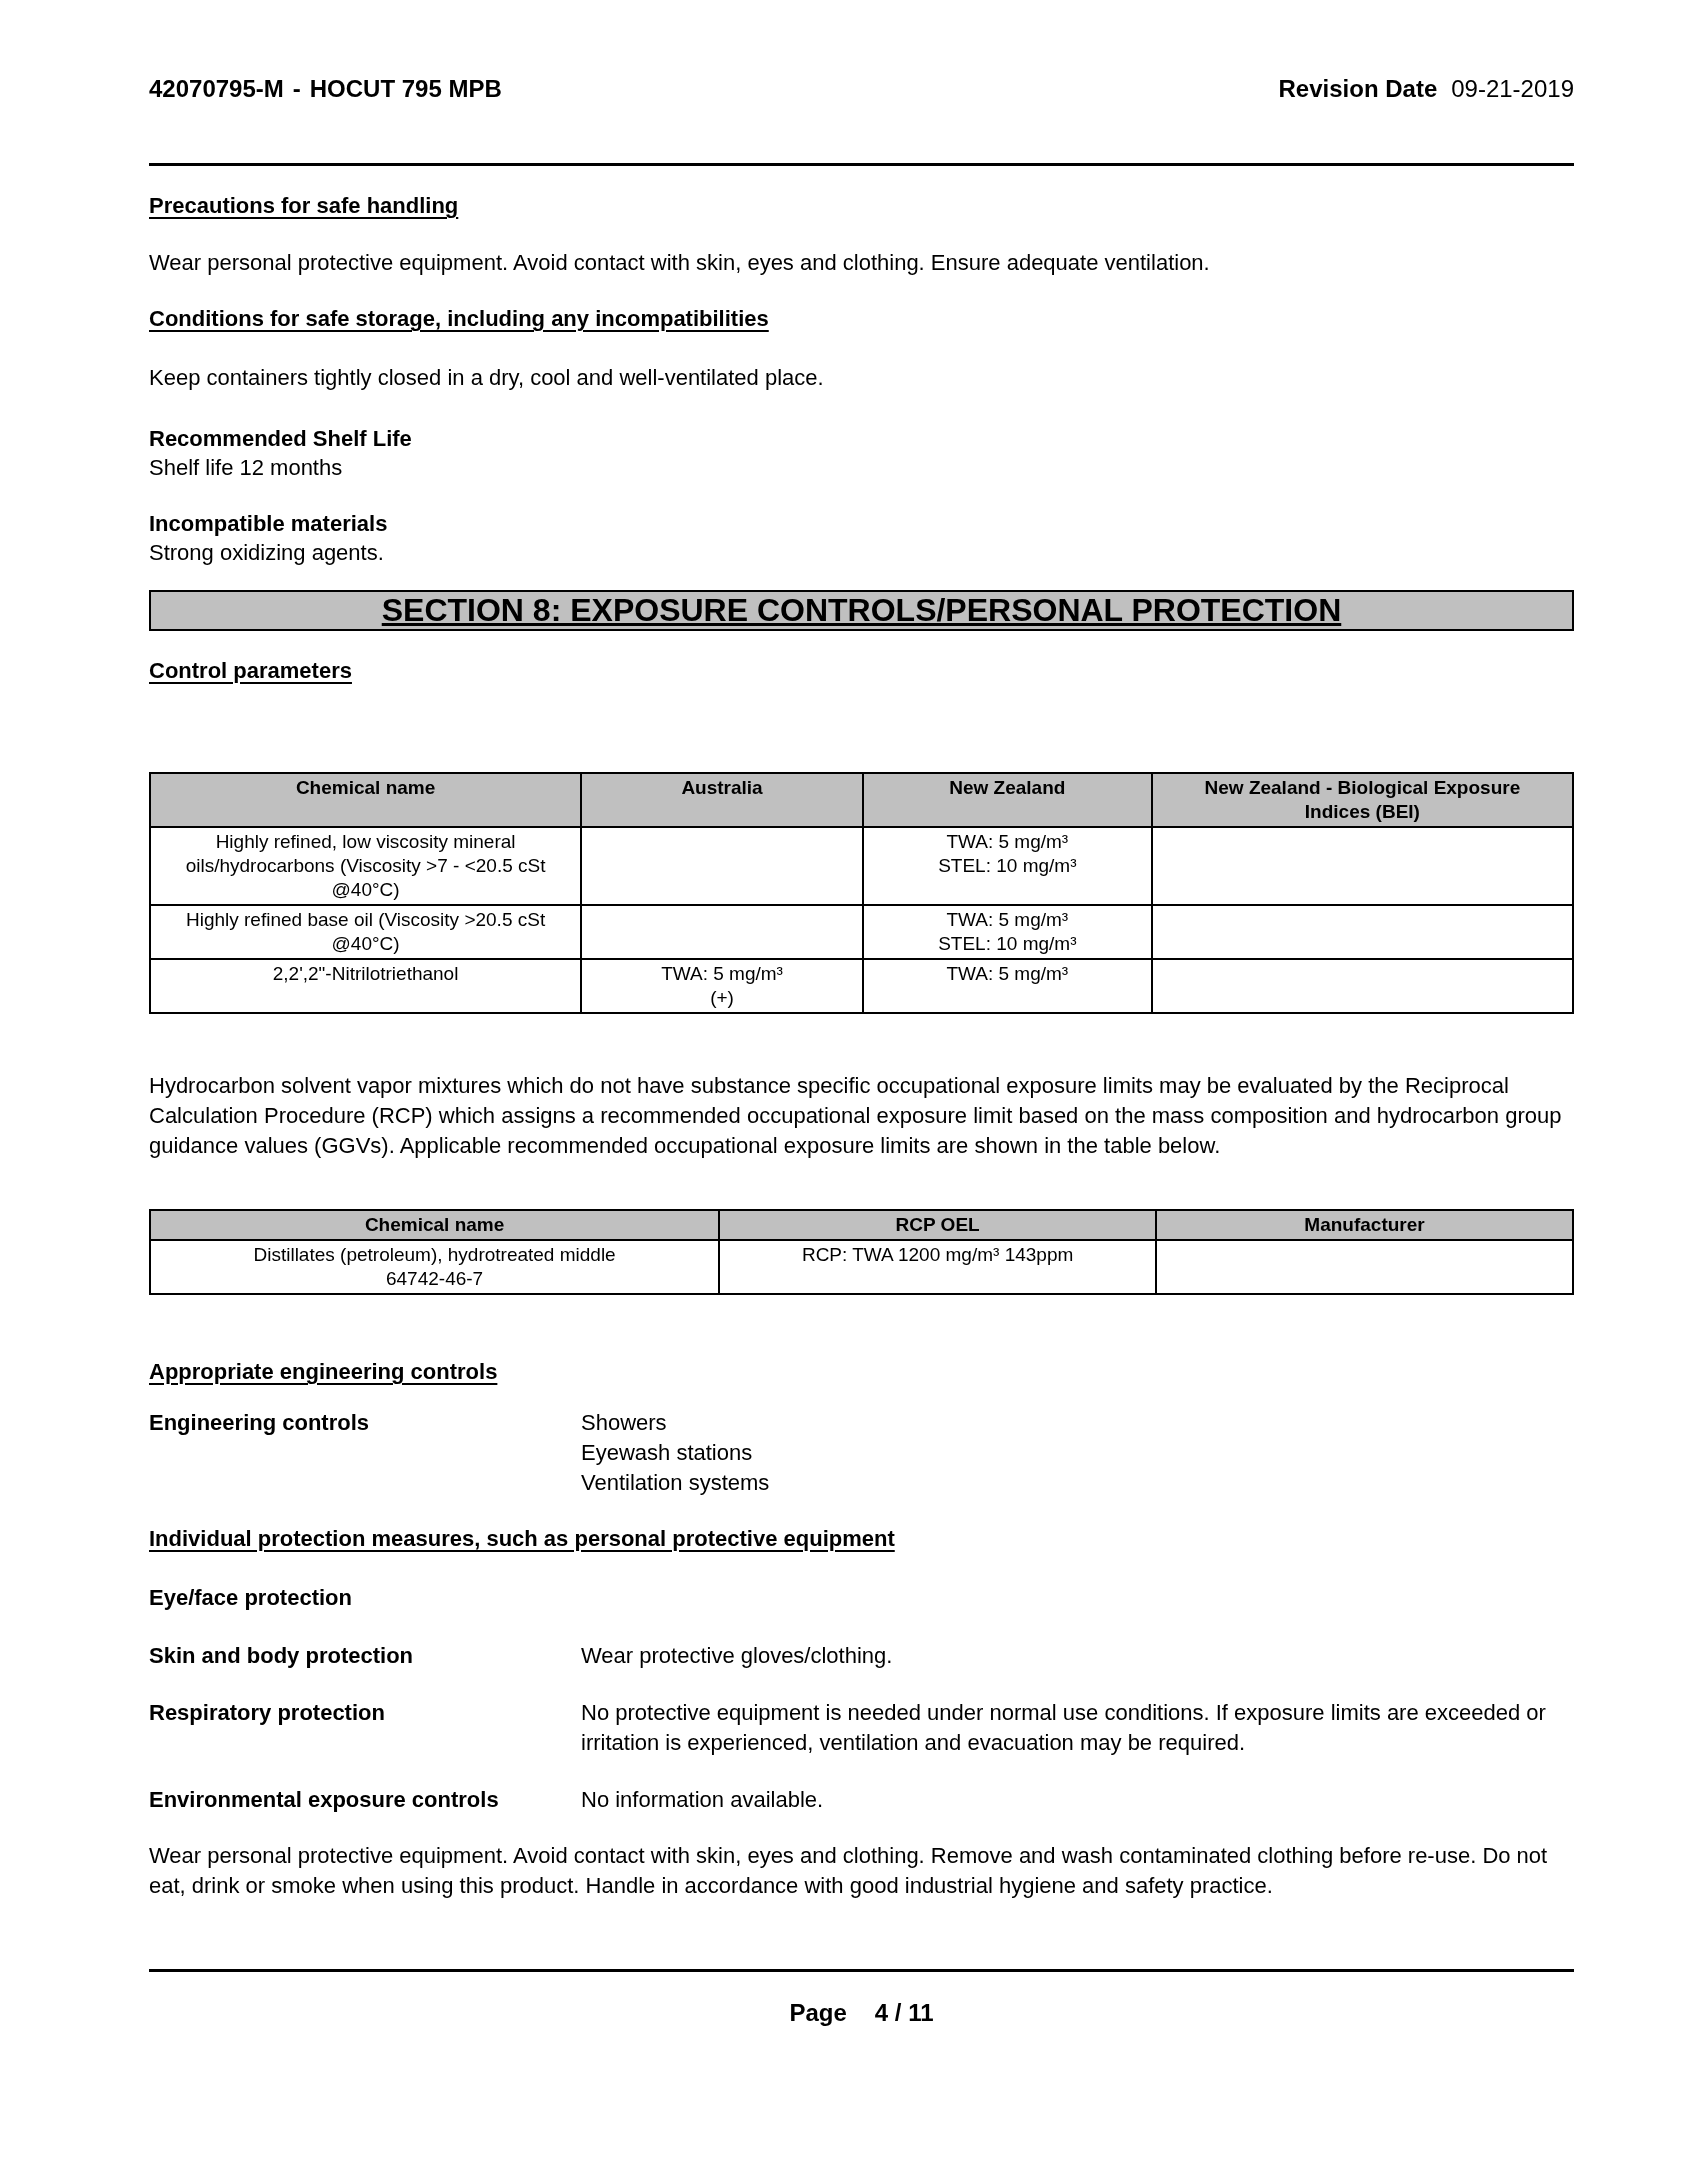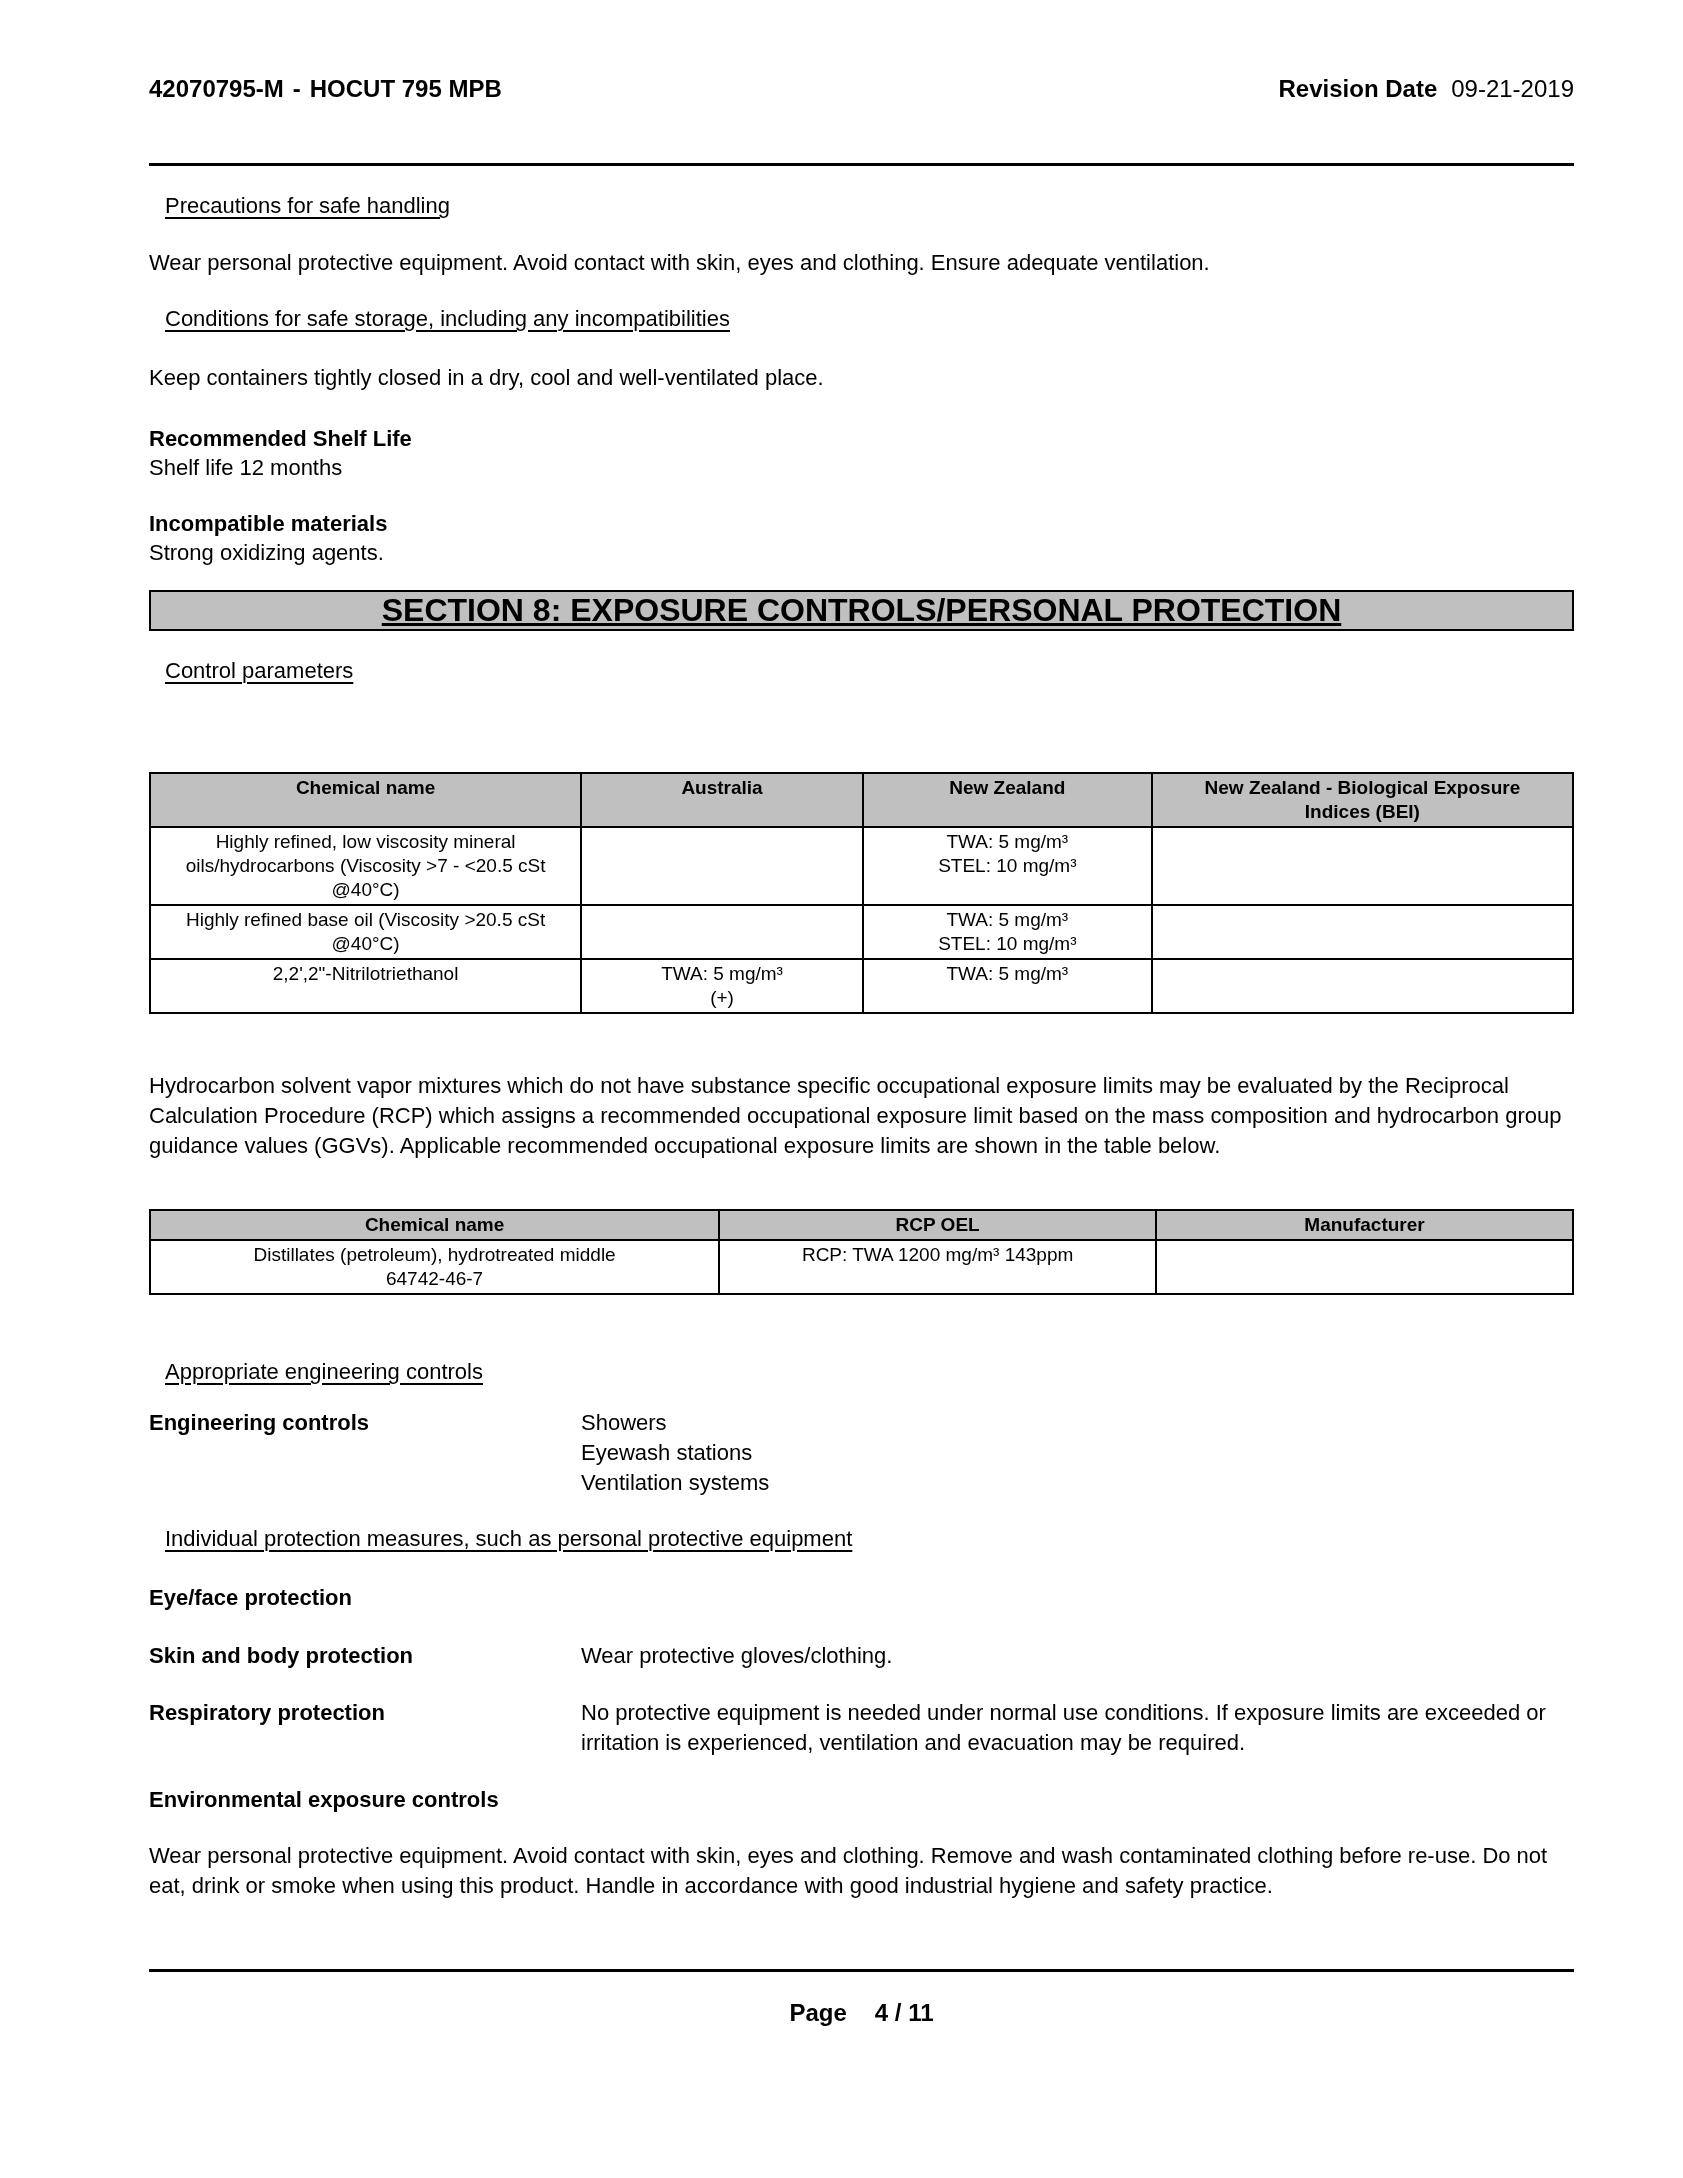--- a/index.html
+++ b/index.html
@@ -16,21 +16,21 @@
   .content { padding: 74px 109px 0 149px; }
 
   .doc-header { display: flex; justify-content: space-between; font-size: 24px; line-height: 30px; }
   .doc-title { display: flex; gap: 9px; font-weight: bold; }
   .revision { display: flex; gap: 14px; }
   .revision-label { font-weight: bold; }
 
   .rule { border: none; border-top: 3px solid #000; margin: 59px 0 0 0; }
 
   .u-heading {
-    margin: 16px; font-size: 22px; font-weight: normal; line-height: 26px;
+    margin: 0; font-size: 22px; font-weight: bold; line-height: 26px;
     text-decoration: underline; text-decoration-thickness: 2px; text-underline-offset: 4px;
   }
   .mt-precautions { margin-top: 27px; }
   .body-text { margin: 0; font-size: 22px; line-height: 30px; }
   .mt-prec-text { margin-top: 29px; }
   .mt-storage { margin-top: 28px; }
   .mt-storage-text { margin-top: 31px; }
 
   .sub-block { margin-top: 32px; }
   .sub-block.mt-incomp { margin-top: 27px; }
@@ -196,20 +196,21 @@
       <div class="kv-value">Wear protective gloves/clothing.</div>
     </div>
 
     <div class="kv-row mt-ppe-2">
       <div class="kv-label">Respiratory protection</div>
       <div class="kv-value">No protective equipment is needed under normal use conditions. If exposure limits are exceeded or irritation is experienced, ventilation and evacuation may be required.</div>
     </div>
 
     <div class="kv-row mt-ppe-3">
       <div class="kv-label">Environmental exposure controls</div>
+      <div class="kv-value">No information available.</div>
     </div>
 
     <div class="kv-row mt-ppe-4">
       <div class="kv-value">Wear personal protective equipment. Avoid contact with skin, eyes and clothing. Remove and wash contaminated clothing before re-use. Do not eat, drink or smoke when using this product. Handle in accordance with good industrial hygiene and safety practice.</div>
     </div>
 
     <hr class="footer-rule">
     <div class="footer-page">
       <span>Page</span><span class="page-number">4 / 11</span>
     </div>

